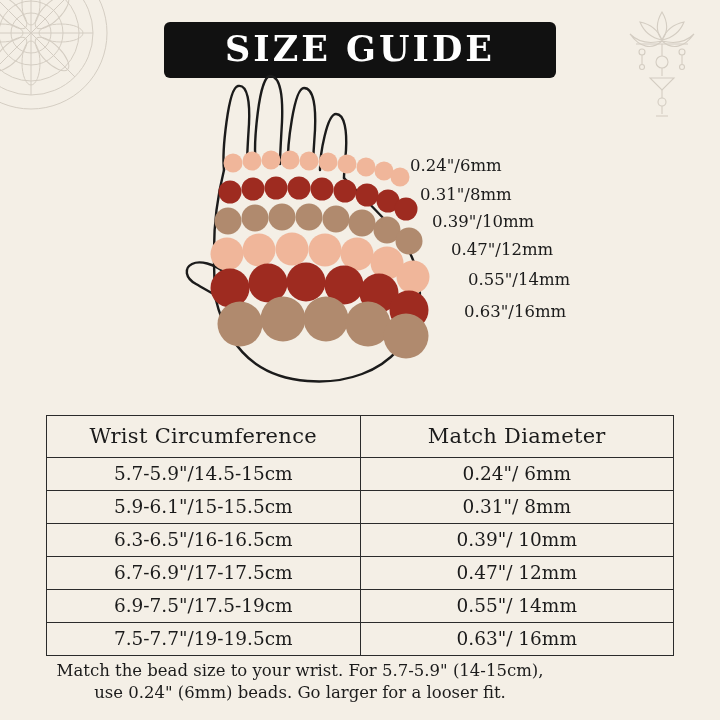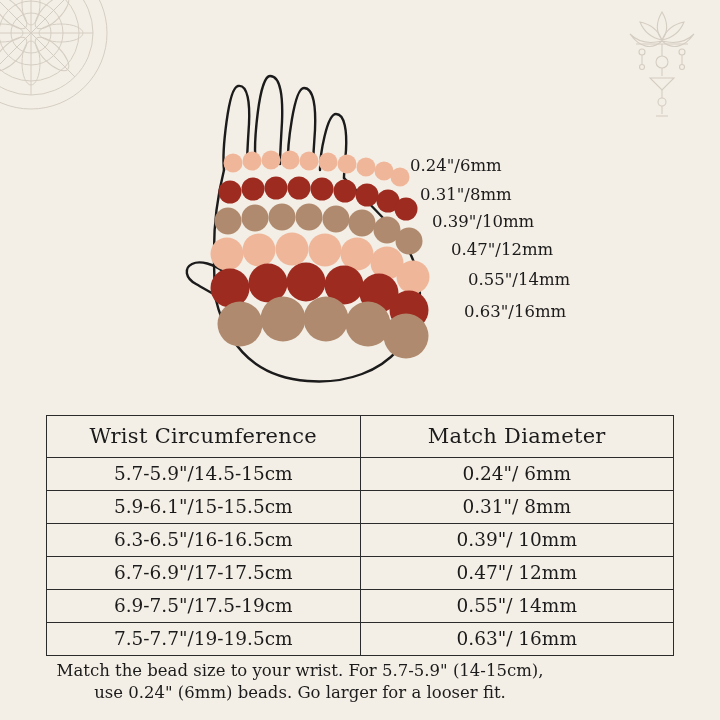--- a/index.html
+++ b/index.html
@@ -174,20 +174,23 @@
       <path d="M36 112 H48"></path>
       <circle cx="22" cy="48" r="3"></circle>
       <circle cx="62" cy="48" r="3"></circle>
       <path d="M22 51 V60"></path>
       <path d="M62 51 V60"></path>
       <circle cx="22" cy="63" r="2.5"></circle>
       <circle cx="62" cy="63" r="2.5"></circle>
     </g>
   </svg>
 
+  <div class="title-bar">
+    <span class="title-text">SIZE GUIDE</span>
+  </div>
 
   <div class="hand-area">
     <svg class="hand-svg" width="720" height="330" viewBox="0 0 720 330">
       <g fill="none" stroke="#1b1b1b" stroke-width="2.4" stroke-linecap="round" stroke-linejoin="round">
 
         <path d="M224 96 C222 78 228 14 238 12 C248 10 250 30 249 50 C248 66 247 80 247 92"></path>
 
         <path d="M256 92 C253 70 259 2 270 2 C281 2 283 24 282 48 C281 66 280 80 280 90"></path>
 
         <path d="M288 92 C287 72 294 14 304 14 C314 14 316 34 315 56 C314 72 313 84 313 92"></path>

